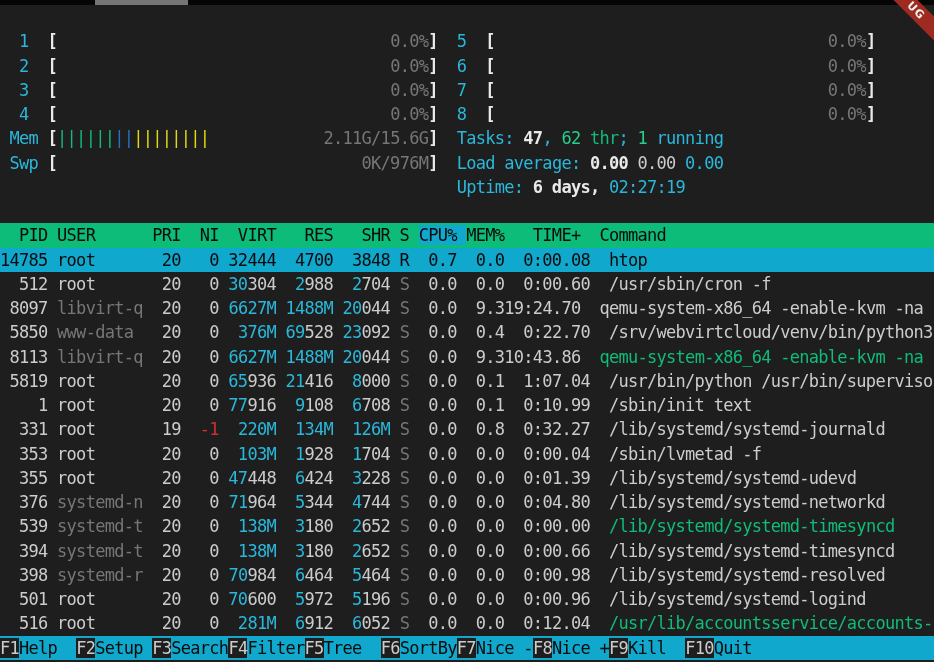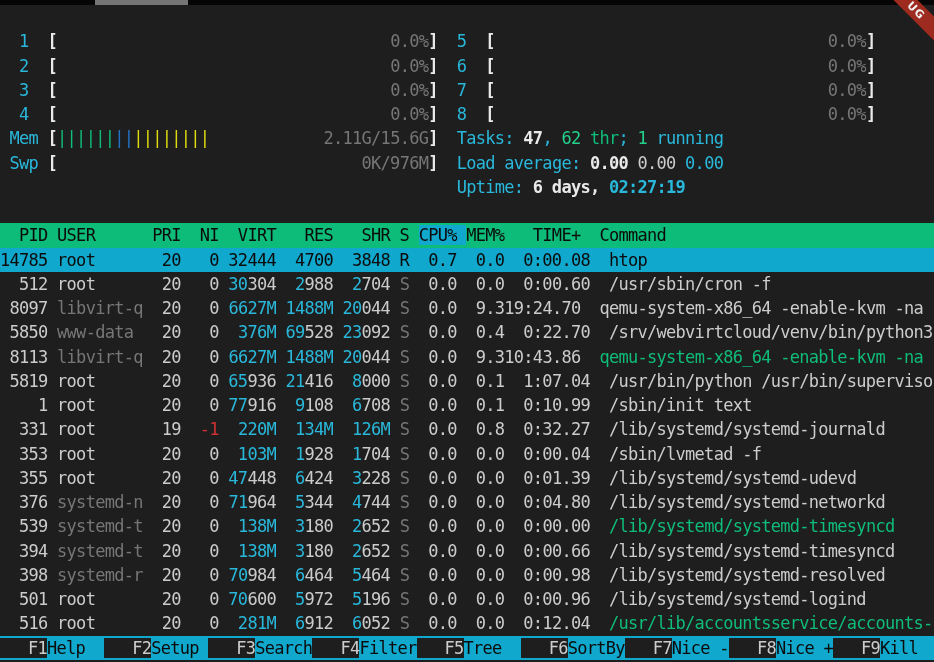--- a/index.html
+++ b/index.html
@@ -13,38 +13,38 @@
   .term{
     position:absolute;top:5px;left:0;width:934px;height:627px;
     font-size:17px;line-height:24.25px;letter-spacing:-0.72px;
     white-space:pre;
   }
   .trow{height:24.25px;}
   
   .w  {color:var(--fg,#cccccc);}
   .wb {color:var(--fgb,#e9e9e9);font-weight:bold;}
   .c  {color:var(--cyan,#29b8db);}
-  .cb {color:var(--cyan,#29b8db);font-weight:bold;}
+  .cb {color:var(--cyan,#29b8db);font-weight:normal;}
   .g  {color:var(--green,#0fbc79);}
   .gb {color:var(--greenb,#23d18b);font-weight:normal;}
   .gr {color:var(--gray,#767676);}
   .r  {color:var(--red,#cd3131);}
   .y  {color:var(--yellow,#dfdb10);}
   .b  {color:var(--blue,#2472c8);}
   
   .bg-sel{background:var(--selbg,#11a8cd);}
   .sel{color:var(--selfg,#0b0b0b);}
   
   .bg-hdr{background:var(--hdrbg,#0dbc79);}
   .hdr {color:var(--hdrfg,#0b0b0b);margin-top:8px;}
   .hdrs{color:var(--hdrfg,#0b0b0b);background:var(--selbg,#11a8cd);}
   
   .bg-fbar{background:var(--selbg,#11a8cd);}
   .fb{color:var(--hdrfg,#0b0b0b);margin-top:24px;}
-  .fk{color:var(--fg,#cccccc);background:var(--termbg,#1e1e1e);padding-left:28px;}
+  .fk{color:var(--fg,#cccccc);background:var(--termbg,#1e1e1e);}
   
   .ribbon{
     position:absolute;left:856px;top:2px;width:120px;height:17px;
     transform:rotate(45deg);
     background:var(--ribbon,#9e2b1f);
     color:var(--ribbonfg,#f2f2f2);
     font-family:"DejaVu Sans",sans-serif;
     font-size:11px;font-weight:bold;line-height:17px;
     text-align:center;letter-spacing:1px;z-index:5;
   }

